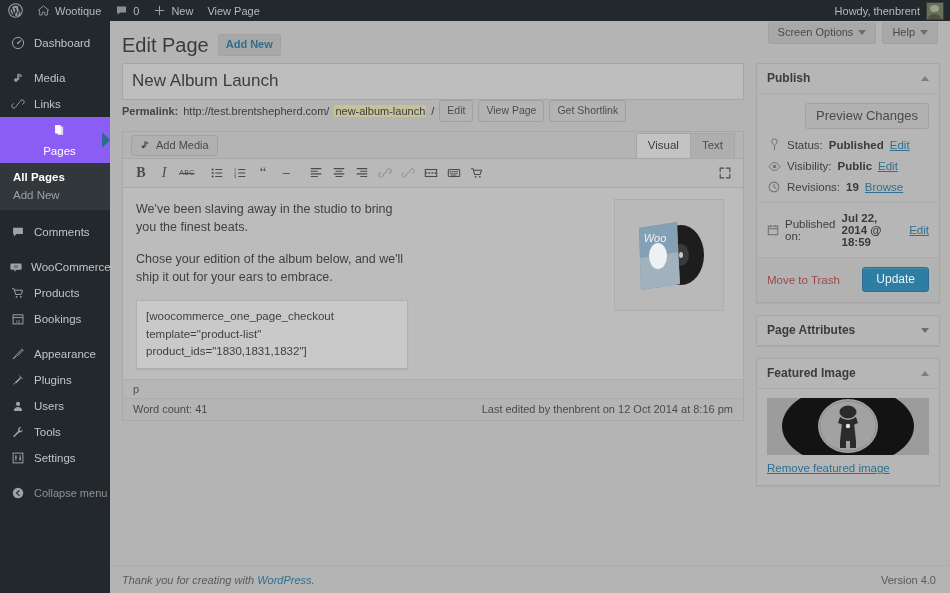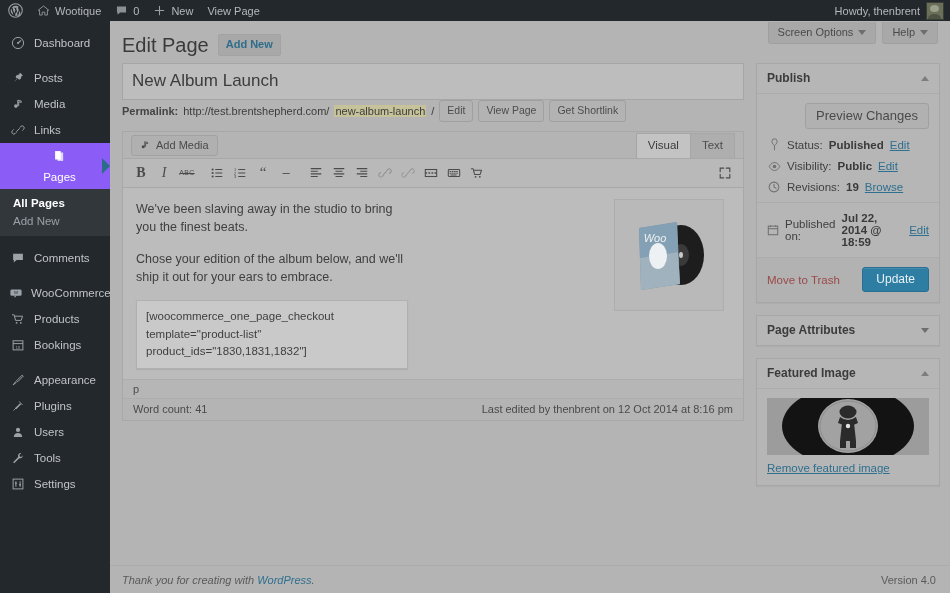--- a/index.html
+++ b/index.html
@@ -547,28 +547,20 @@
           <circle cx="10" cy="10" r="8" fill="none" stroke="currentColor" stroke-width="1.4"></circle>
           <path d="M10 10l4-3.5" stroke="currentColor" stroke-width="1.6" stroke-linecap="round"></path>
           <circle cx="10" cy="10" r="1.4" fill="currentColor"></circle>
         </svg>
     </span>
     <span>Dashboard</span>
   </div>
 
   <div class="menu-sep"></div>
 
-  <div class="menu-top">
-    <span class="mi">
-      <svg width="14" height="14" viewBox="0 0 20 20">
-          <path d="M13.5 3l3.5 3.5-2 1-1 3.5-2.5 1.5L9 10 4 16l5-5-2.5-2.5L8 6l3.5-1 1-2z" fill="currentColor"></path>
-        </svg>
-    </span>
-    <span>Posts</span>
-  </div>
 
   <div class="menu-top">
     <span class="mi">
       <svg width="14" height="14" viewBox="0 0 20 20">
           <circle cx="7" cy="13" r="2.6" fill="currentColor"></circle>
           <path d="M9.6 13V4.5l5 1.3v2L11 6.7V13" fill="none" stroke="currentColor" stroke-width="1.4"></path>
         </svg>
     </span>
     <span>Media</span>
   </div>
@@ -690,20 +682,29 @@
           <path d="M7 6v8M13 6v8M7 9h0M13 11h0" stroke="currentColor" stroke-width="1.4"></path>
           <circle cx="7" cy="9" r="1.3" fill="currentColor"></circle>
           <circle cx="13" cy="11" r="1.3" fill="currentColor"></circle>
         </svg>
     </span>
     <span>Settings</span>
   </div>
 
   <div class="menu-sep"></div>
 
+  <div class="menu-top collapse">
+    <span class="mi">
+      <svg width="14" height="14" viewBox="0 0 20 20">
+          <circle cx="10" cy="10" r="7.5" fill="currentColor"></circle>
+          <path d="M11.5 6.5L8 10l3.5 3.5" fill="none" stroke="#23282d" stroke-width="1.6" stroke-linecap="round" stroke-linejoin="round"></path>
+        </svg>
+    </span>
+    <span>Collapse menu</span>
+  </div>
 </div>
 
 <div id="wpbody">
 
   <div class="screen-meta">
     <div class="meta-btn">
       <span>Screen Options</span>
       <span class="caret-d"></span>
     </div>
     <div class="meta-btn">

